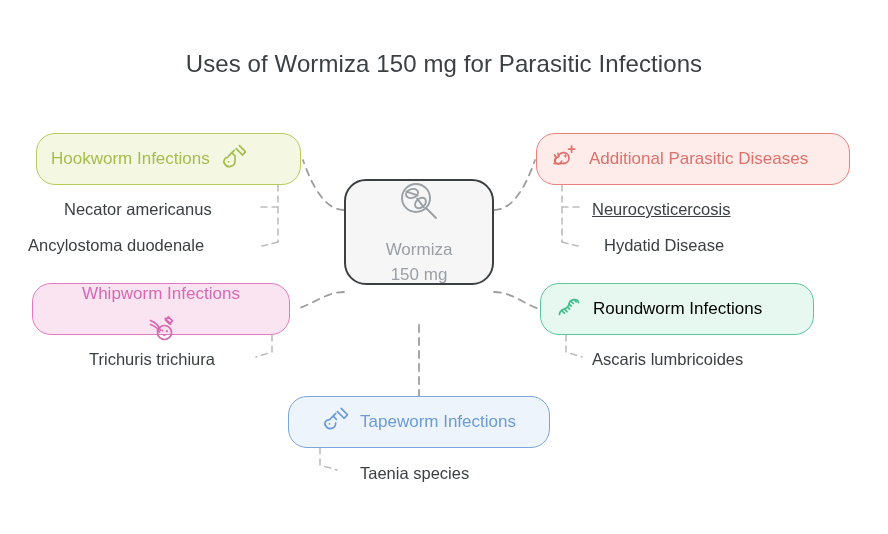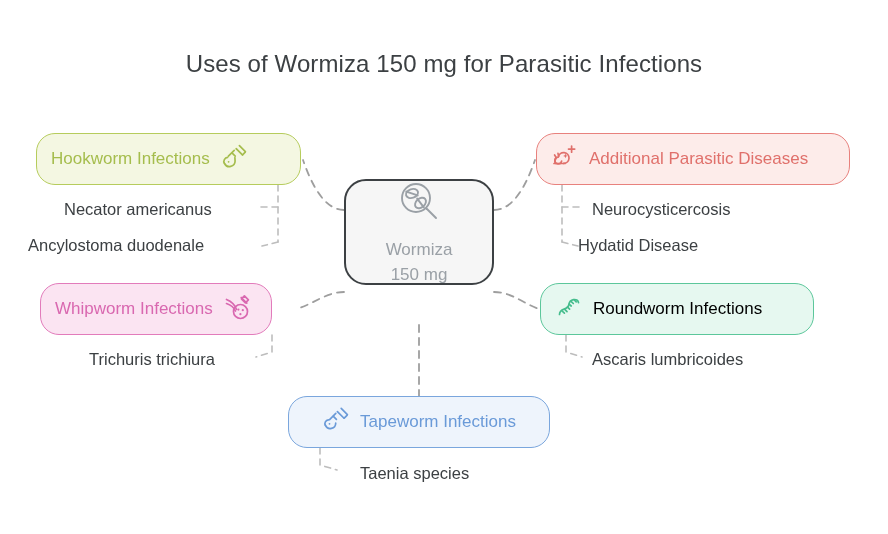--- a/index.html
+++ b/index.html
@@ -84,38 +84,38 @@
   .node .node-label {
     font-size: 17px;
   }
   .node .ic {
     flex: 0 0 auto;
     display: block;
   }
 
   
   #node-hookworm   { left: 36px;  top: 133px; width: 265px; }
-  #node-whipworm   { left: 40px;  top: 283px; width: 232px; }
+  #node-whipworm   { left: 32px;  top: 283px; width: 258px; flex-direction: column; }
   #node-additional { left: 536px; top: 133px; width: 314px; }
   #node-roundworm  { left: 540px; top: 283px; width: 274px; }
   #node-tapeworm   { left: 288px; top: 396px; width: 262px; justify-content: center; }
 
   
   .sub {
     position: absolute;
     font-size: 16.5px;
     color: #3c4043;
     white-space: nowrap;
   }
 
   #sub-necator      { left: 64px;  top: 200px; }
   #sub-ancylostoma  { left: 28px;  top: 236px; }
   #sub-trichuris    { left: 89px;  top: 350px; }
-  #sub-neuro        { left: 592px; top: 200px; }
-  #sub-hydatid      { left: 578px; top: 236px; }
+  #sub-neuro        { left: 592px; top: 200px; text-decoration: underline; }
+  #sub-hydatid      { left: 604px; top: 236px; }
   #sub-ascaris      { left: 592px; top: 350px; }
   #sub-taenia       { left: 360px; top: 464px; }
 </style>
 </head>
 <body>
 
 <div id="canvas">
 
   <svg id="connectors" viewBox="0 0 888 534" xmlns="http://www.w3.org/2000/svg">
     <g fill="none" stroke="#9e9e9e" stroke-width="1.8" stroke-dasharray="7 6" stroke-linecap="round">

